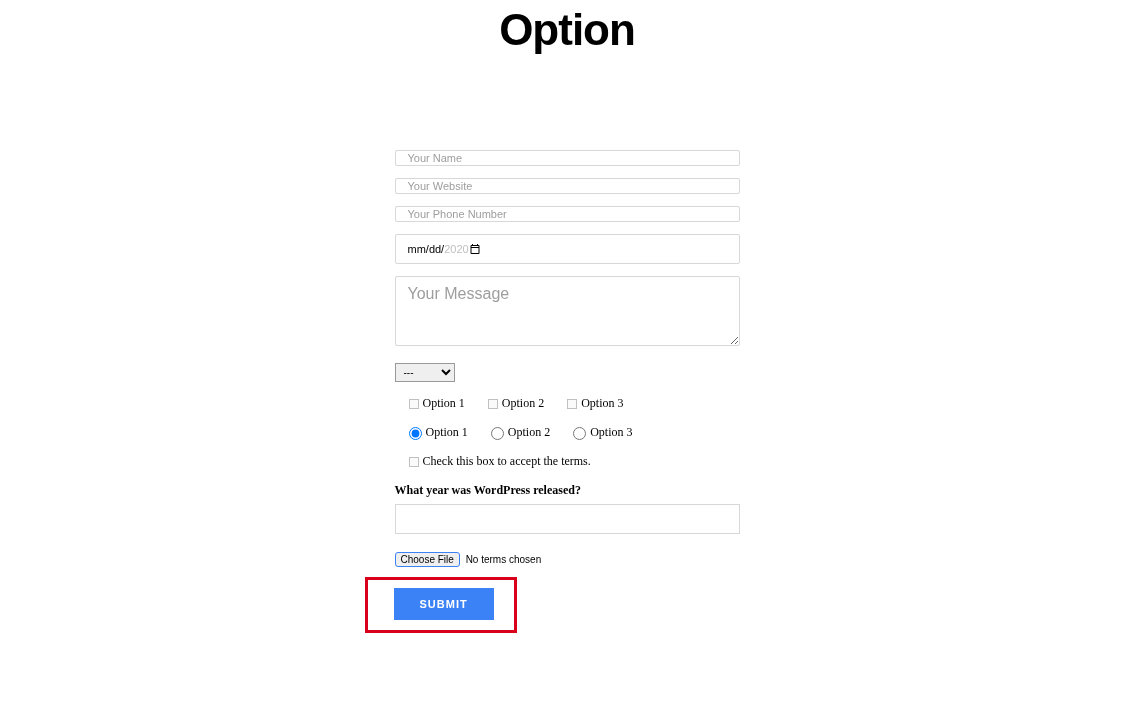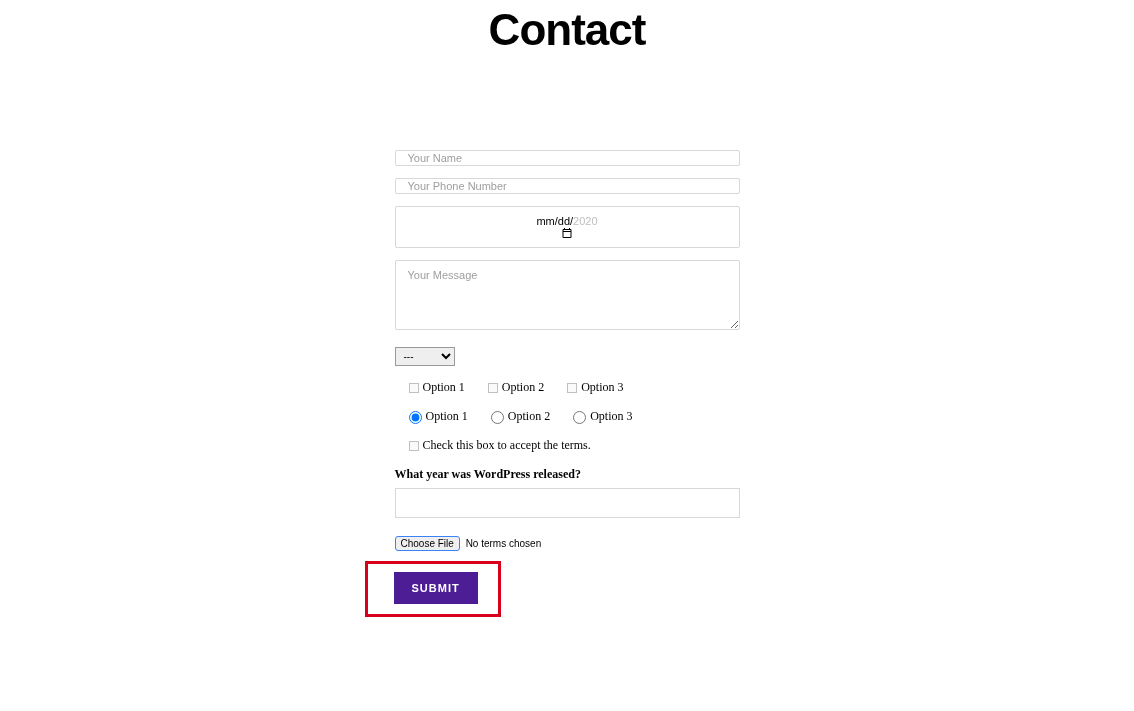--- a/index.html
+++ b/index.html
@@ -46,40 +46,39 @@
       color: #000;
     }
     .date-field {
       display: flex;
       align-items: center;
       padding: 8px 12px;
       border: 1px solid #d8d8d8;
       border-radius: 2px;
       font-size: 11px;
       margin-bottom: 12px;
-      flex-direction: column;
     }
     .date-text {
       color: #000;
     }
     .date-text .yy {
       color: #bfbfbf;
     }
     .cal-icon {
       width: 12px;
       height: 12px;
       fill: #000;
     }
     .message {
       width: 100%;
       height: 70px;
       border: 1px solid #d8d8d8;
       border-radius: 2px;
       padding: 8px 12px;
-      font-size: 11px;
+      font-size: 16px;
       resize: both;
       margin-bottom: 12px;
       font-family: inherit;
     }
     .message::placeholder {
       color: #9e9e9e;
     }
     .select-field {
       font-size: 10px;
       padding: 2px 4px;
@@ -149,41 +148,42 @@
       font-size: 10px;
       margin-left: 3px;
     }
     .submit-wrap {
       border: 3px solid #d9001b;
       display: inline-block;
       padding: 8px 20px 10px 26px;
       margin-left: -30px;
     }
     .submit-btn {
-      background: #4c1d95;
+      background: #3b82f6;
       color: #fff;
       border: none;
-      padding: 10px 18px;
+      padding: 10px 26px;
       font-size: 11px;
       font-weight: 600;
       letter-spacing: 1px;
       cursor: pointer;
       font-family: inherit;
     }
   </style>
 </head>
 <body>
 
-<h1 class="page-title">Contact</h1>
+<h1 class="page-title">Option</h1>
 
 <div class="form-wrap">
 
   <input type="text" class="field" placeholder="Your Name" style="">
 
 
+  <input type="text" class="field field-website" placeholder="Your Website" style="">
 
   <input type="text" class="field field-phone" placeholder="Your Phone Number" style="">
 
   <div class="date-field">
     <span class="date-text"><span>mm/dd/</span><span class="yy">2020</span></span>
     <svg class="cal-icon" viewBox="0 0 24 24">
       <path d="M19 4h-1V2h-2v2H8V2H6v2H5a2 2 0 0 0-2 2v14a2 2 0 0 0 2 2h14a2 2 0 0 0 2-2V6a2 2 0 0 0-2-2zm0 16H5V10h14v10zM5 8V6h14v2H5z"></path>
     </svg>
   </div>
 

